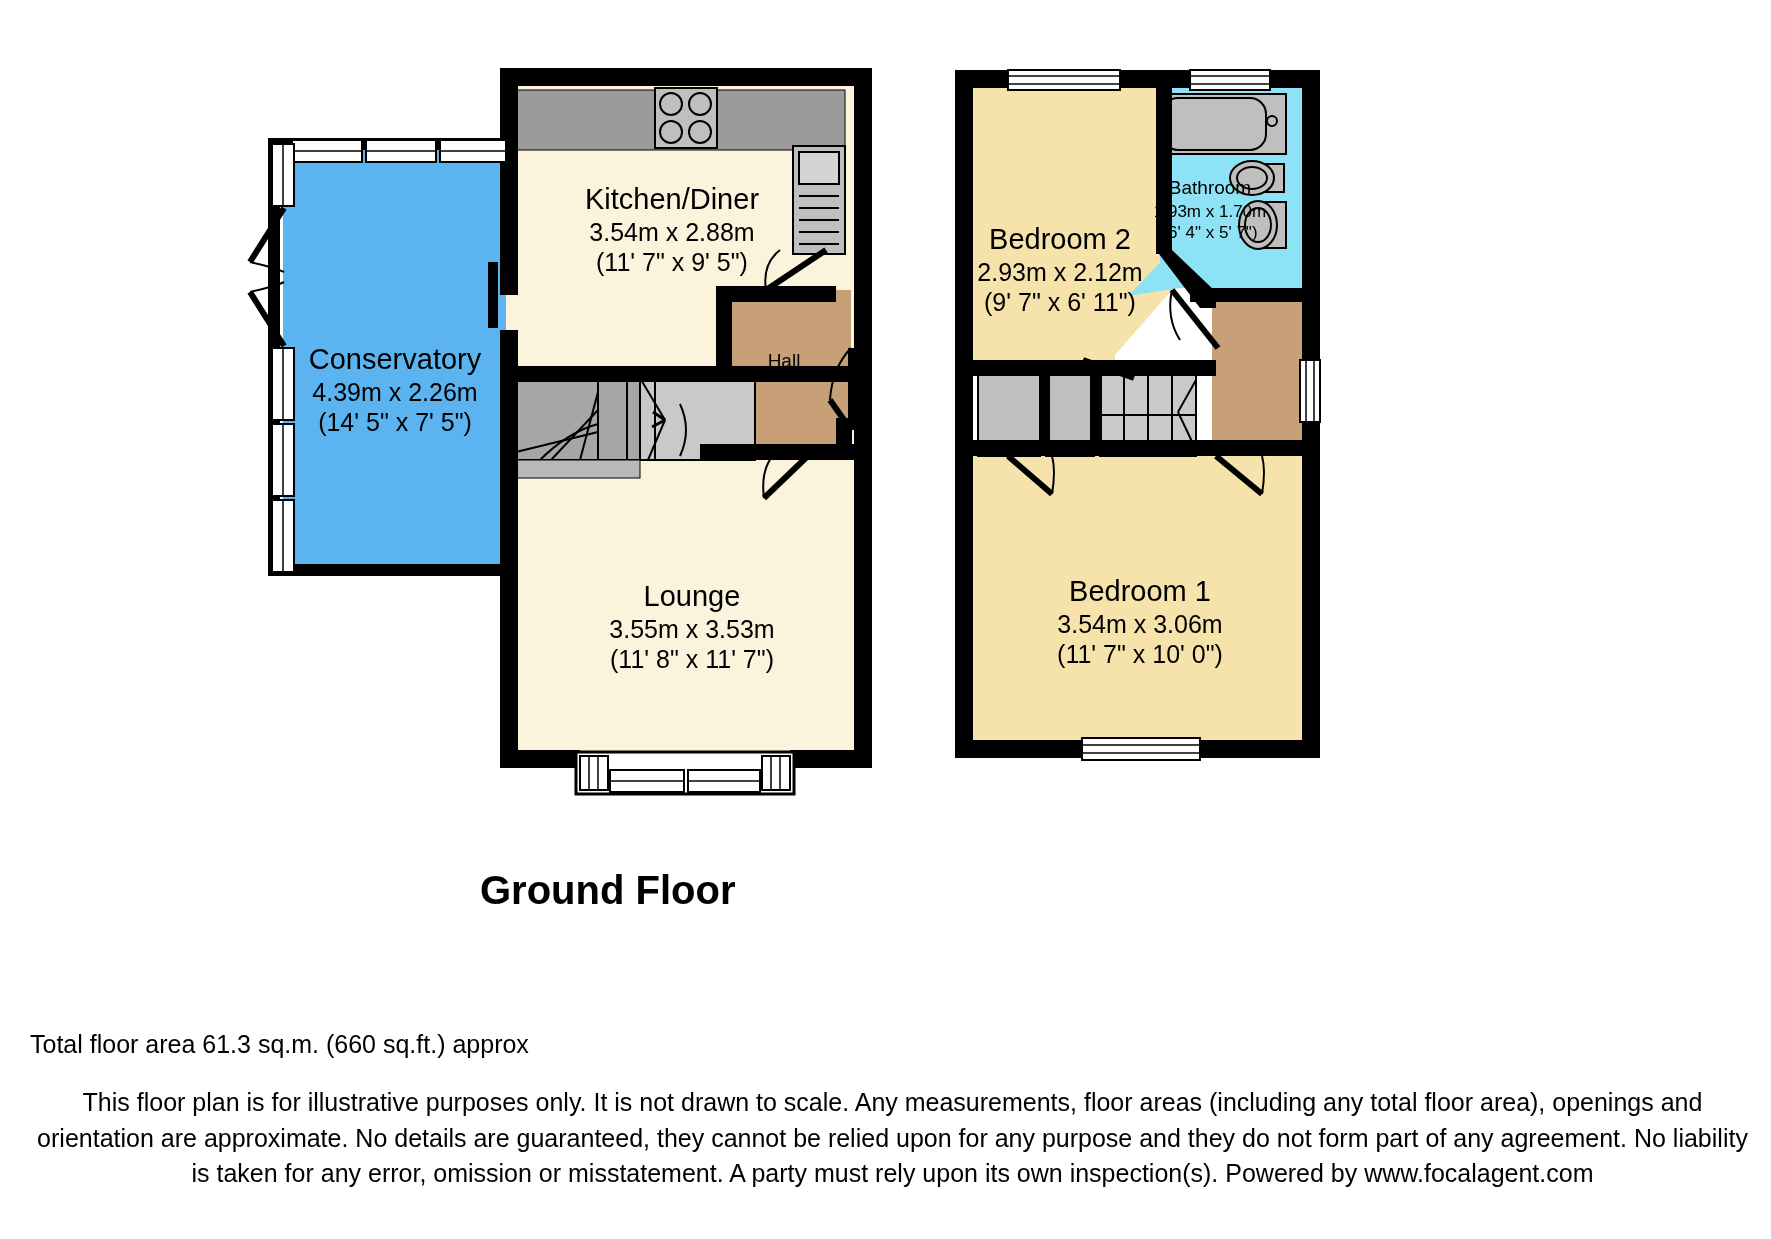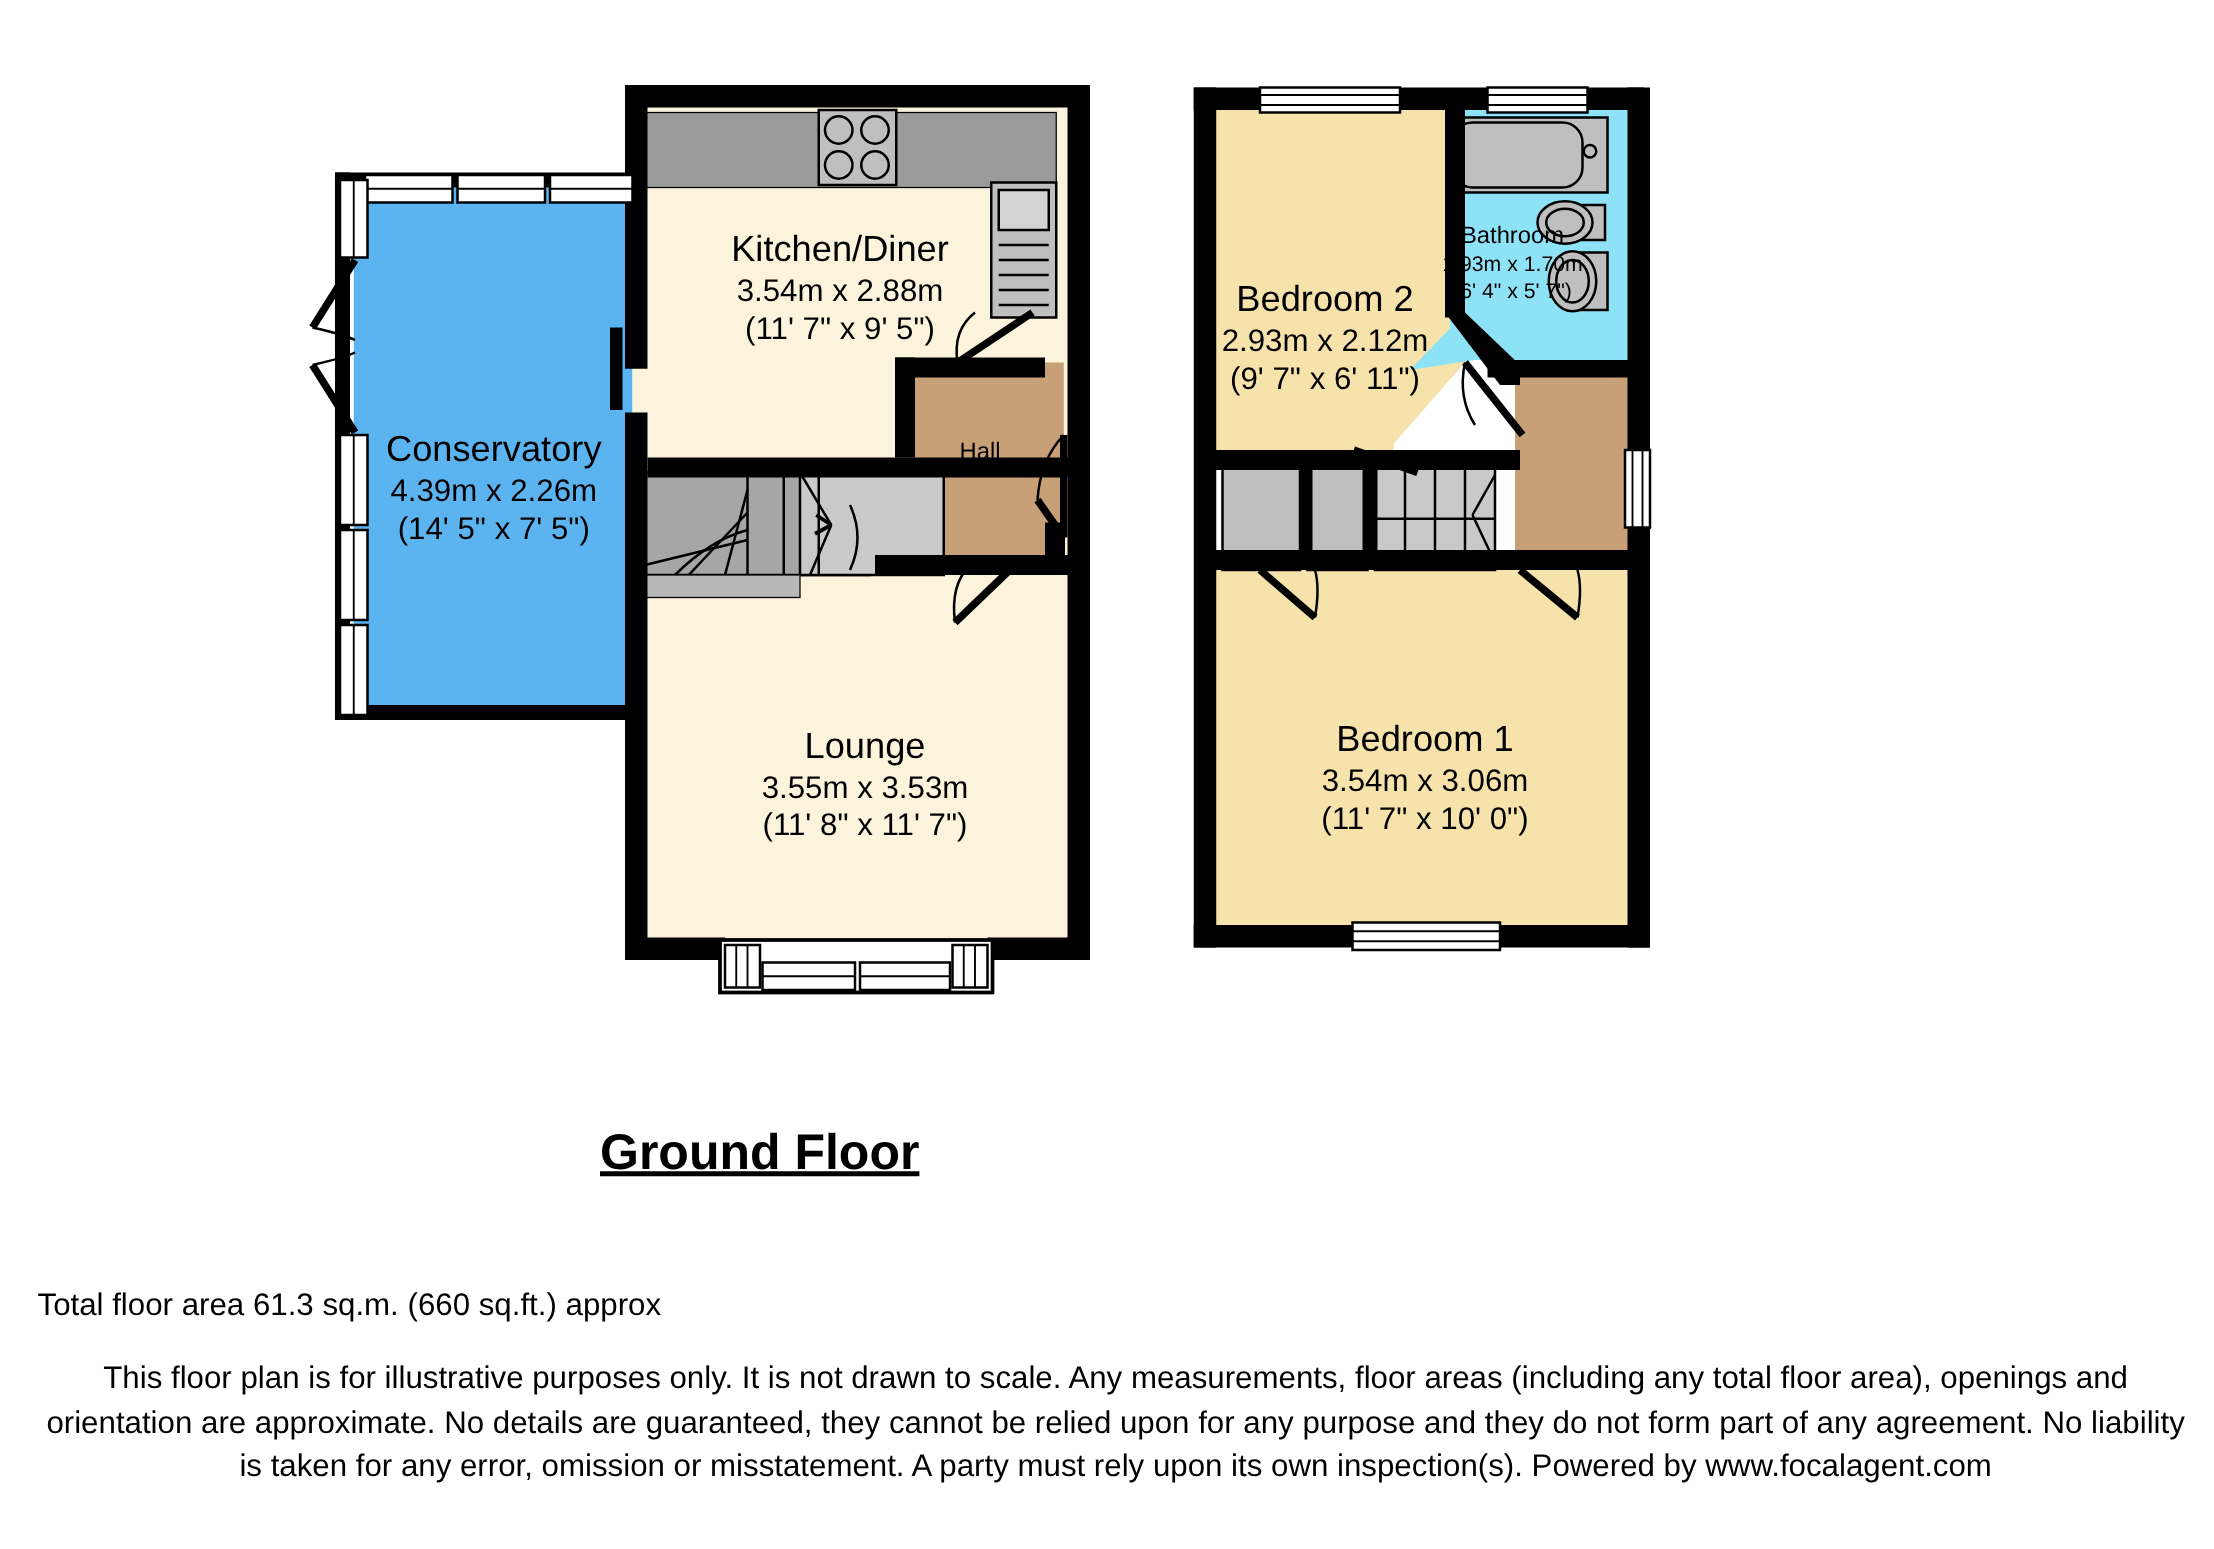--- a/index.html
+++ b/index.html
@@ -25,21 +25,21 @@
     width: 1771px;
     height: 1239px;
   }
   .floor-caption {
     position: absolute;
     font-weight: bold;
     font-size: 40px;
     color: #000;
     white-space: nowrap;
   }
-  #ground-floor-caption { left: 480px; top: 900px; text-decoration: underline; }
+  #ground-floor-caption { left: 480px; top: 868px; }
   #first-floor-caption  { left: 1160px; top: 900px; }
 
   .footer-block {
     position: absolute;
     left: 30px;
     color: #000;
   }
   #total-area-text {
     top: 1030px;
     font-size: 25px;

